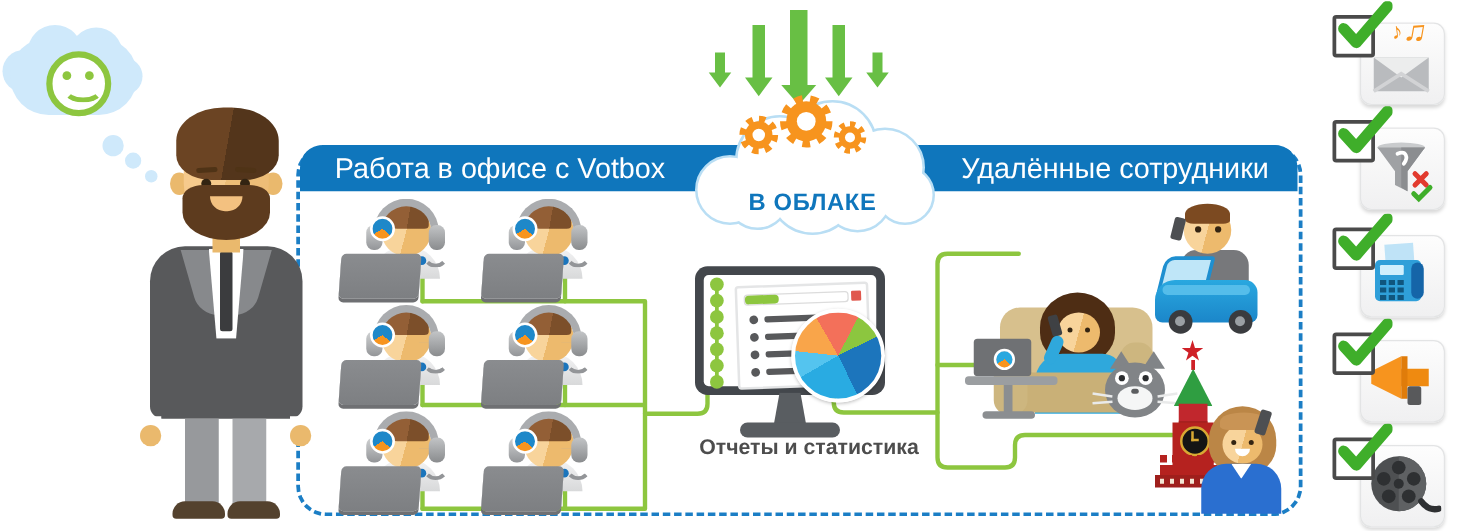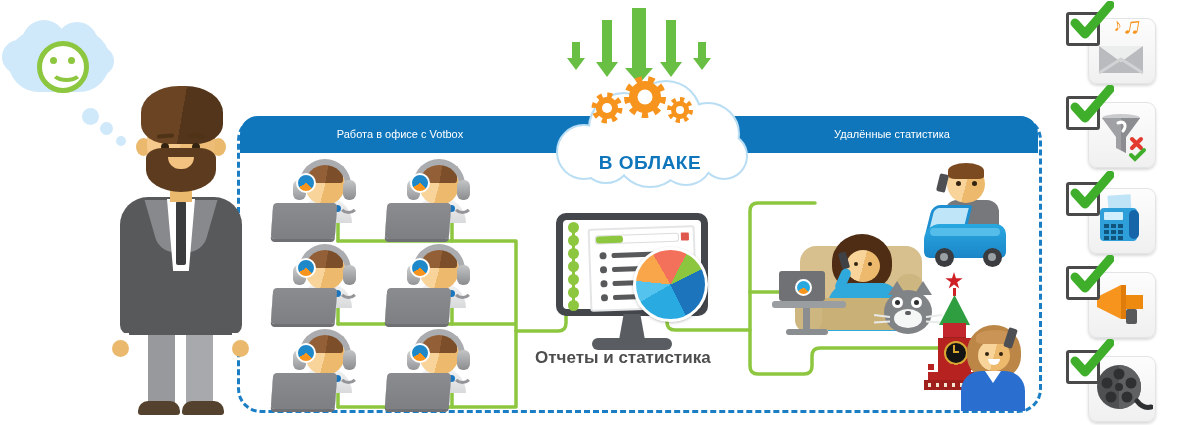--- a/index.html
+++ b/index.html
@@ -5,21 +5,21 @@
   html,body{margin:0;padding:0;background:#fff;}
   .stage{position:relative;width:1180px;height:425px;background:#fff;overflow:hidden;
          font-family:"Liberation Sans",sans-serif;}
   .abs{position:absolute;}
 
   
   .frame{left:237px;top:116px;width:799px;height:291px;border:3px dashed #1b7ec5;
          border-radius:24px;z-index:1;}
   .topbar{left:240px;top:116px;width:798px;height:37px;background:#0f76bc;
           border-radius:18px 18px 0 0;z-index:3;}
-  .bar-label{color:#fff;font-size:11px;line-height:37px;text-align:center;z-index:4;}
+  .bar-label{color:#fff;font-size:23px;line-height:37px;text-align:center;z-index:4;}
   .bar-label.l{left:250px;top:116px;width:300px;}
   .bar-label.r{left:756px;top:116px;width:272px;}
 
   
   .cloud-svg{left:546px;top:68px;z-index:4;}
   .cloud-text{z-index:5;color:#0f76bc;font-weight:bold;font-size:19px;text-align:center;letter-spacing:.5px;}
   .ct1{left:558px;top:127px;width:184px;}
   .ct2{left:558px;top:152px;width:184px;}
 
   
@@ -96,21 +96,21 @@
              box-shadow:0 3px 0 #6f7073;}
   .op-logo{left:24px;top:10px;width:16px;height:16px;border-radius:50%;border:2px solid #fff;
            background:conic-gradient(from 130deg,#f7941e 0 30%,#1e88c9 30% 100%);}
 
   
   .monitor{left:556px;top:213px;width:152px;height:103px;background:#43474c;border-radius:10px;z-index:3;}
   .screen{left:563px;top:220px;width:138px;height:89px;background:#fff;border-radius:4px;z-index:3;}
   .mstand-neck{left:619px;top:314px;width:26px;height:26px;background:#595d61;
                clip-path:polygon(18% 0,82% 0,100% 100%,0 100%);z-index:3;}
   .mstand-base{left:592px;top:338px;width:80px;height:12px;background:#595d61;border-radius:7px;z-index:3;}
-  .mcaption{left:535px;top:348px;width:200px;text-align:left;color:#4d4d4d;font-weight:bold;
+  .mcaption{left:535px;top:348px;width:200px;text-align:right;color:#4d4d4d;font-weight:bold;
             font-size:17px;z-index:3;}
   .dotline{left:572px;top:224px;width:3px;height:84px;background:#8dc63f;z-index:4;}
   .gdot{width:11px;height:11px;border-radius:50%;background:#8dc63f;left:568px;z-index:4;}
   .mcard{left:589px;top:227px;width:103px;height:79px;background:#fff;border:2px solid #e4e5e6;
          border-radius:3px;transform:rotate(-2deg);z-index:4;}
   .mcard *{position:absolute;}
   .prog-track{left:5px;top:5px;width:82px;height:7px;border:1px solid #dcdcdc;border-radius:3px;}
   .prog-fill{left:0;top:0;width:27px;height:7px;background:#8dc63f;border-radius:3px;}
   .prog-flag{right:4px;top:5px;width:8px;height:8px;background:#e0584d;border-radius:1px;}
   .mrow-dot{left:9px;width:7px;height:7px;border-radius:50%;background:#58595b;}
@@ -234,21 +234,21 @@
       <polygon points="572,42 580,42 580,58 585,58 576,70 567,58 572,58"></polygon>
       <polygon points="602,20 612,20 612,62 618,62 607,77 596,62 602,62"></polygon>
       <polygon points="632,8 646,8 646,68 653,68 639,84 625,68 632,68"></polygon>
       <polygon points="666,20 676,20 676,62 682,62 671,77 660,62 666,62"></polygon>
       <polygon points="698,42 706,42 706,58 711,58 702,70 693,58 698,58"></polygon>
     </g>
   </svg>
 
   <div class="abs topbar"></div>
   <div class="abs bar-label l">Работа в офисе с Votbox</div>
-  <div class="abs bar-label r">Удалённые статистика</div>
+  <div class="abs bar-label r">Удалённые сотрудники</div>
 
   <svg class="abs cloud-svg" width="208" height="124" viewBox="0 0 208 124">
     <g stroke="#b9def4" stroke-width="4" fill="#ffffff">
       <circle cx="38" cy="84" r="26"></circle>
         <circle cx="78" cy="60" r="34"></circle>
         <circle cx="120" cy="48" r="34"></circle>
       <circle cx="162" cy="66" r="30"></circle>
         <circle cx="178" cy="88" r="22"></circle>
         <circle cx="104" cy="84" r="34"></circle>
       <circle cx="60" cy="90" r="24"></circle>

